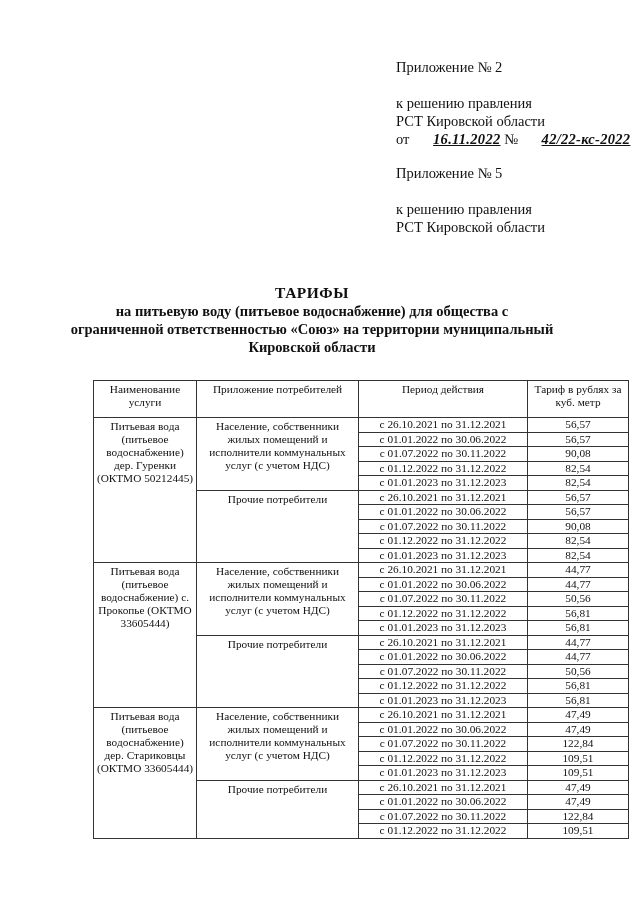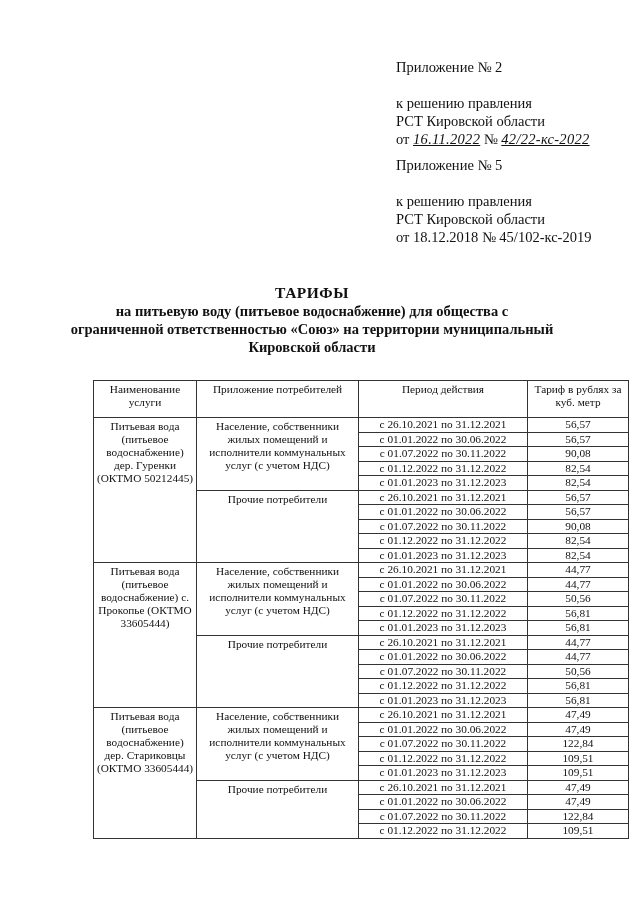--- a/index.html
+++ b/index.html
@@ -1,21 +1,21 @@
 <!DOCTYPE html>
 <html><head>
 <meta charset="utf-8">
 <style>
   html, body { margin:0; padding:0; background:#ffffff; }
   body { width:640px; height:905px; position:relative; overflow:hidden;
          font-family:"Liberation Serif", serif; color:#111; }
   .appendix { position:absolute; left:396px; font-size:14.5px; line-height:18px; }
   .appendix div { white-space:nowrap; }
-  .hand { font-family:"Liberation Serif", serif; font-style:italic; font-weight:normal;
-          text-decoration:underline; letter-spacing:0.3px; }
+  .hand { font-family:"Liberation Serif", serif; font-style:italic; font-weight:bold;
+          text-decoration:underline; letter-spacing:0.3px;margin-left:20px; }
   .title { position:absolute; left:92px; width:440px; top:284px; text-align:center;
            font-weight:bold; font-size:14.5px; line-height:18px; }
   .title .main { font-size:15.5px; letter-spacing:0.5px; }
   table.tariffs { position:absolute; left:93px; top:380px; border-collapse:collapse;
                   font-size:11.3px; line-height:13px; }
   table.tariffs td, table.tariffs th { border:1px solid #333; padding:0 2px; text-align:center;
                   font-weight:normal; vertical-align:top; }
   th { height:34px; padding-top:2px !important; }
   td.period, td.tariff { height:13.5px; vertical-align:middle; padding:0 !important; }
   col.c1 { width:103px; } col.c2 { width:162px; } col.c3 { width:169px; } col.c4 { width:101px; }
@@ -30,26 +30,25 @@
   <div>к решению правления</div>
   <div>РСТ Кировской области</div>
   <div>
     <span>от</span>
     <span class="hand">16.11.2022</span>
     <span>№</span>
     <span class="hand">42/22-кс-2022</span>
   </div>
 </div>
 
-<div class="appendix" style="top:156px;">
+<div class="appendix" style="top:164px;">
   <div>Приложение № 5</div>
   <div style="height:18px;"></div>
   <div>к решению правления</div>
   <div>РСТ Кировской области</div>
-  <div>от 18.12.2018 № 45/102-кс-2019</div>
 </div>
 
 <div class="title">
   <div class="main">ТАРИФЫ</div>
   <div>на питьевую воду (питьевое водоснабжение) для общества с</div>
   <div style="white-space:nowrap; margin-left:-40px; margin-right:-40px;">ограниченной ответственностью «Союз» на территории муниципальный</div>
   <div>Кировской области</div>
 </div>
 
 <table class="tariffs">

